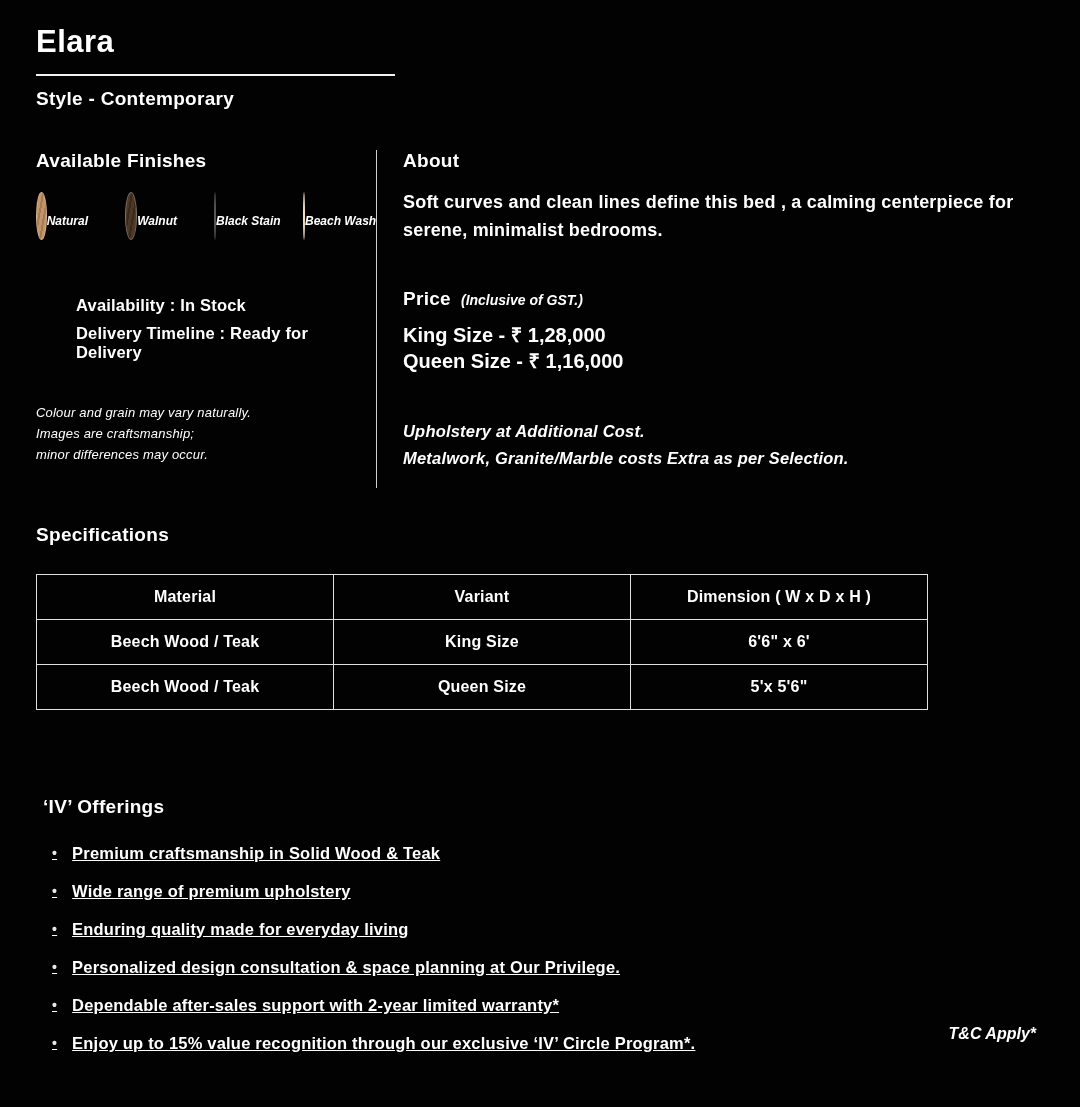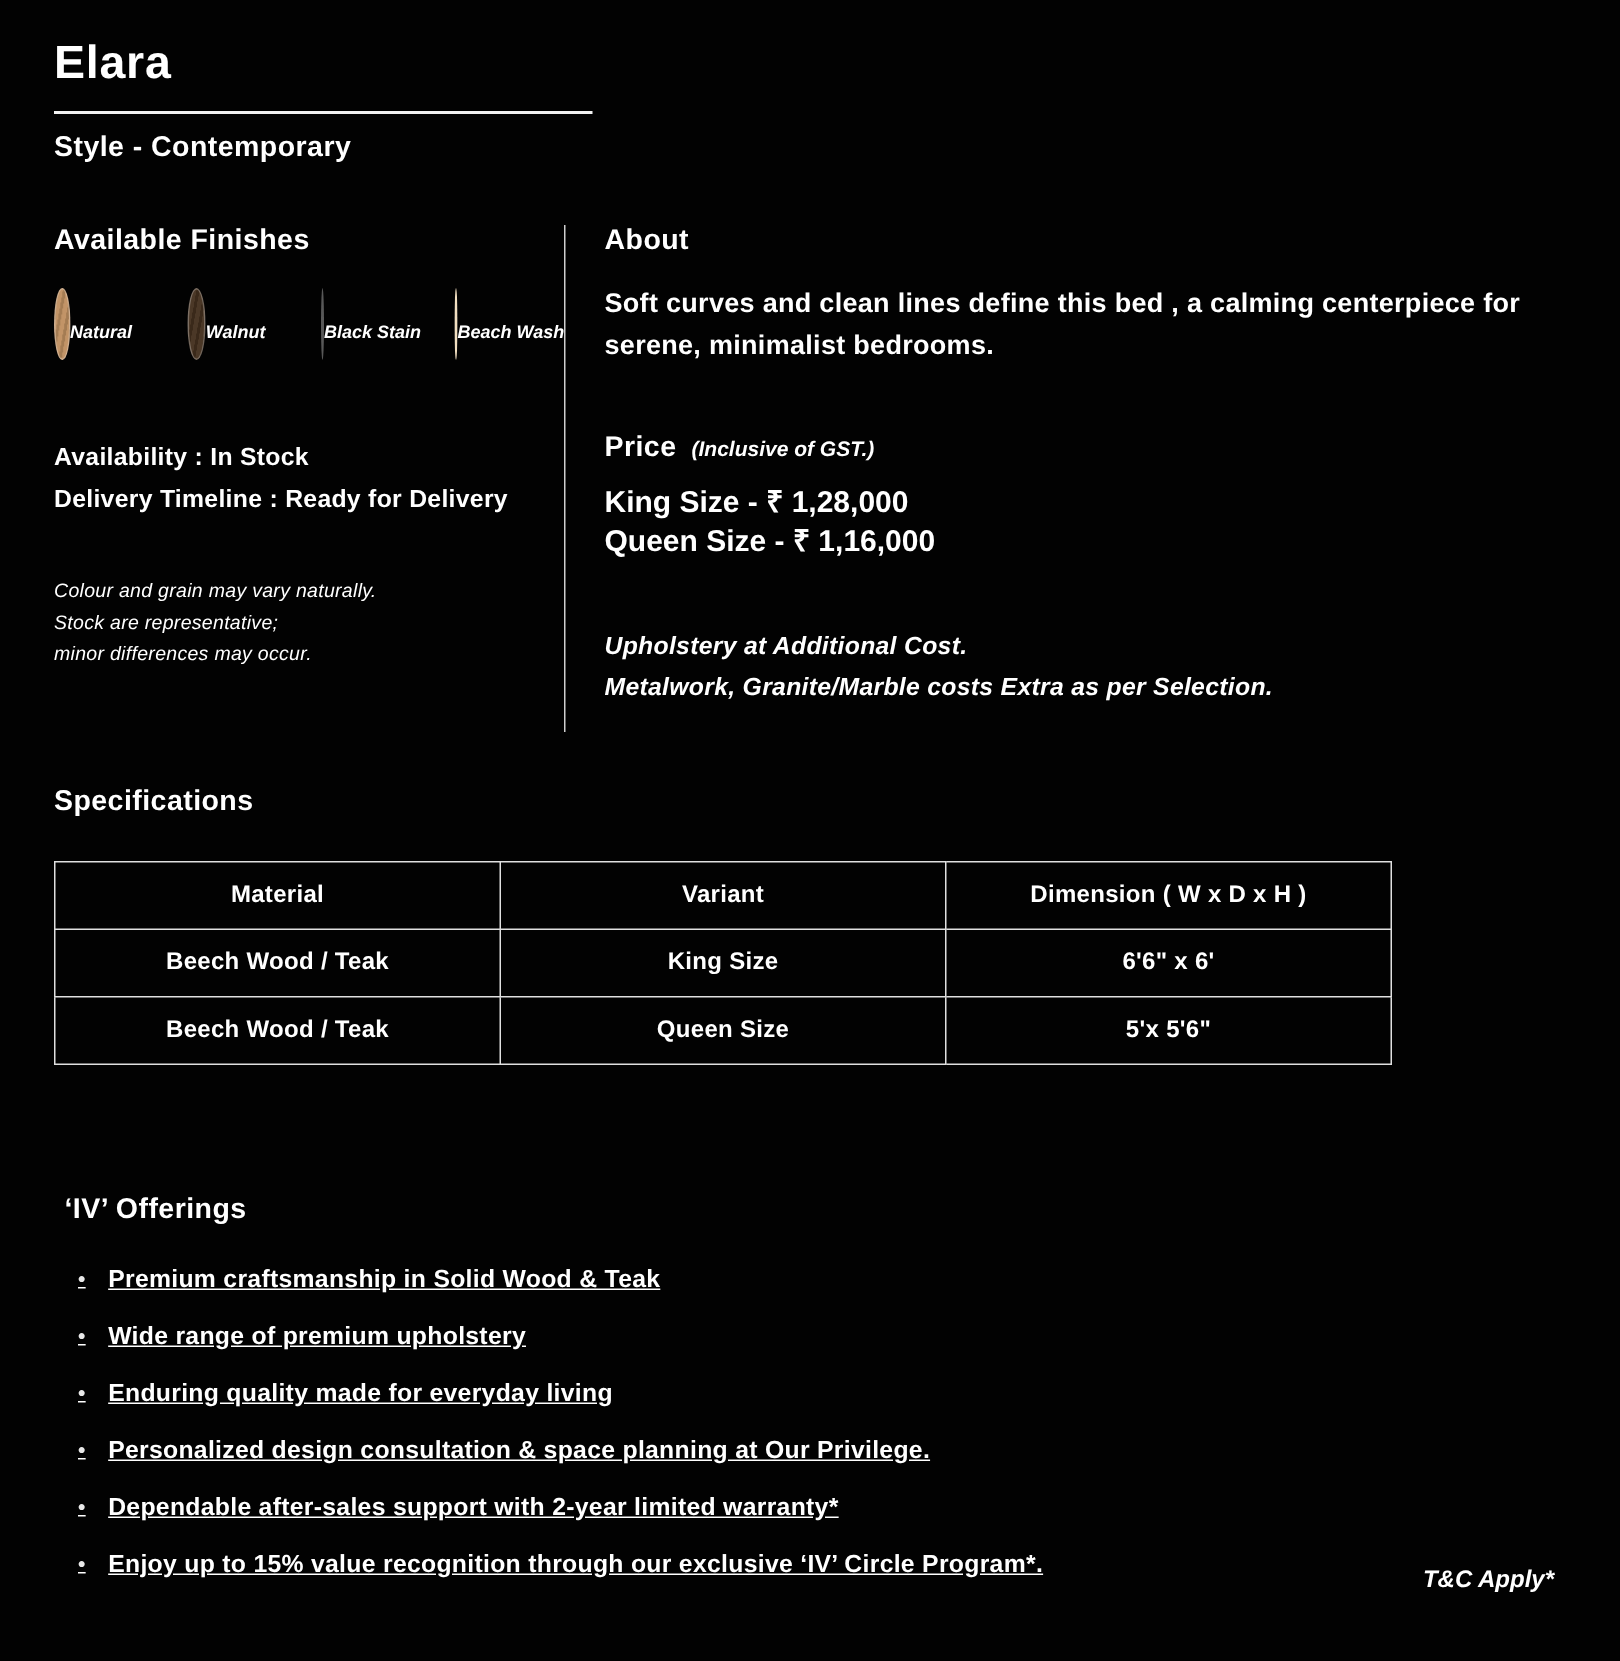--- a/index.html
+++ b/index.html
@@ -59,21 +59,21 @@
     background-image: repeating-linear-gradient(100deg,
       rgba(0,0,0,0.14) 0px, rgba(0,0,0,0.14) 2px,
       rgba(255,255,255,0.04) 2px, rgba(255,255,255,0.04) 5px);
   }
   .swatch-label {
     margin-top: 10px;
     font-size: 12px; font-weight: 700; font-style: italic;
     white-space: nowrap;
   }
 
-  .availability-block { margin-top: 56px; font-size: 16.5px; font-weight: 700; }
+  .availability-block { margin-top: 56px; font-size: 16.5px; font-weight: 700; margin-left: 40px; }
   .availability-block div { margin-bottom: 9px; letter-spacing: 0.2px; }
 
   .disclaimer-block {
     margin-top: 40px;
     font-size: 13px; font-weight: 400; font-style: italic;
     line-height: 21px; letter-spacing: 0.2px;
   }
 
   .about-text {
     margin-top: 16px;
@@ -121,21 +121,21 @@
   .offerings-list li::before {
     content: "\2022";
     font-size: 14px;
     margin-left: 9px; margin-right: 15px;
     color: #e8e8e8;
     position: relative; top: -1px;
   }
 
   .tc-note {
     position: absolute;
-    right: 44px; bottom: 44px;
+    right: 44px; bottom: 64px;
     font-size: 16px; font-weight: 700; font-style: italic;
   }
 </style>
 </head>
 <body>
 
 <div class="page">
 
   <div class="title">Elara</div>
   <div class="title-rule"></div>
@@ -165,21 +165,21 @@
         </div>
       </div>
 
       <div class="availability-block">
         <div>Availability :  In Stock</div>
         <div>Delivery Timeline : Ready for Delivery</div>
       </div>
 
       <div class="disclaimer-block">
         <div>Colour and grain may vary naturally.</div>
-        <div>Stock are representative;</div>
+        <div>Images are craftsmanship;</div>
         <div>minor differences may occur.</div>
       </div>
     </div>
 
     <div class="col-right">
       <div class="section-heading">About</div>
       <div class="about-text">Soft curves and clean lines define this bed , a calming centerpiece for serene, minimalist bedrooms.</div>
 
       <div class="price-block">
         <div class="price-heading-row">

